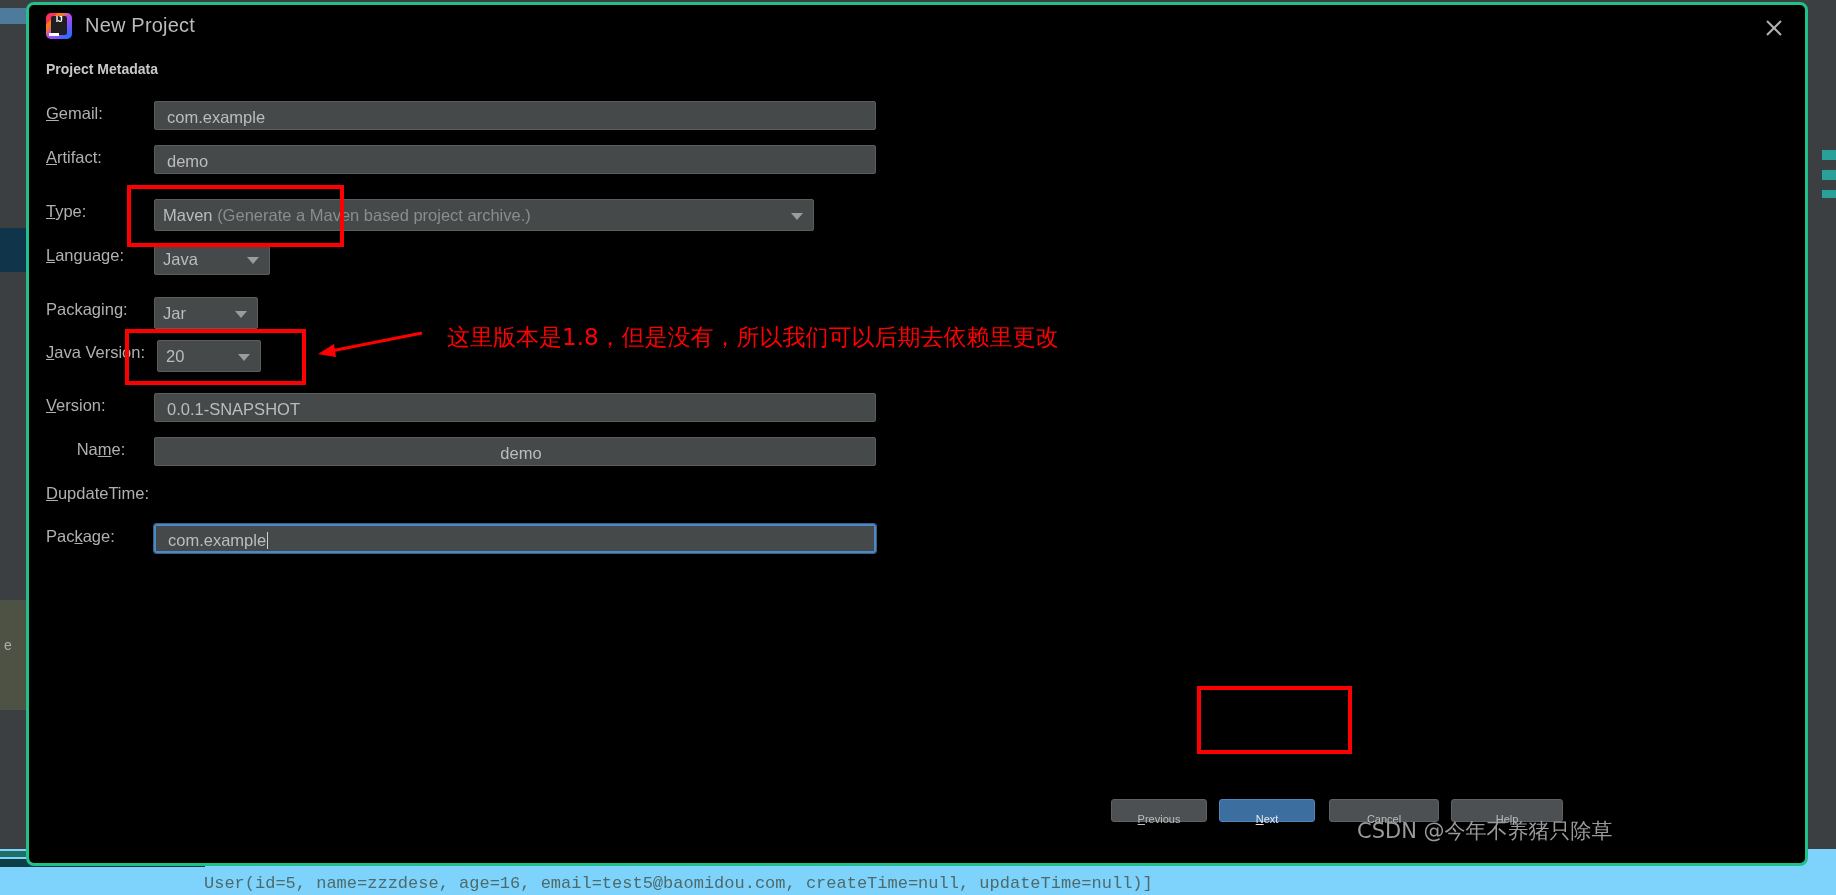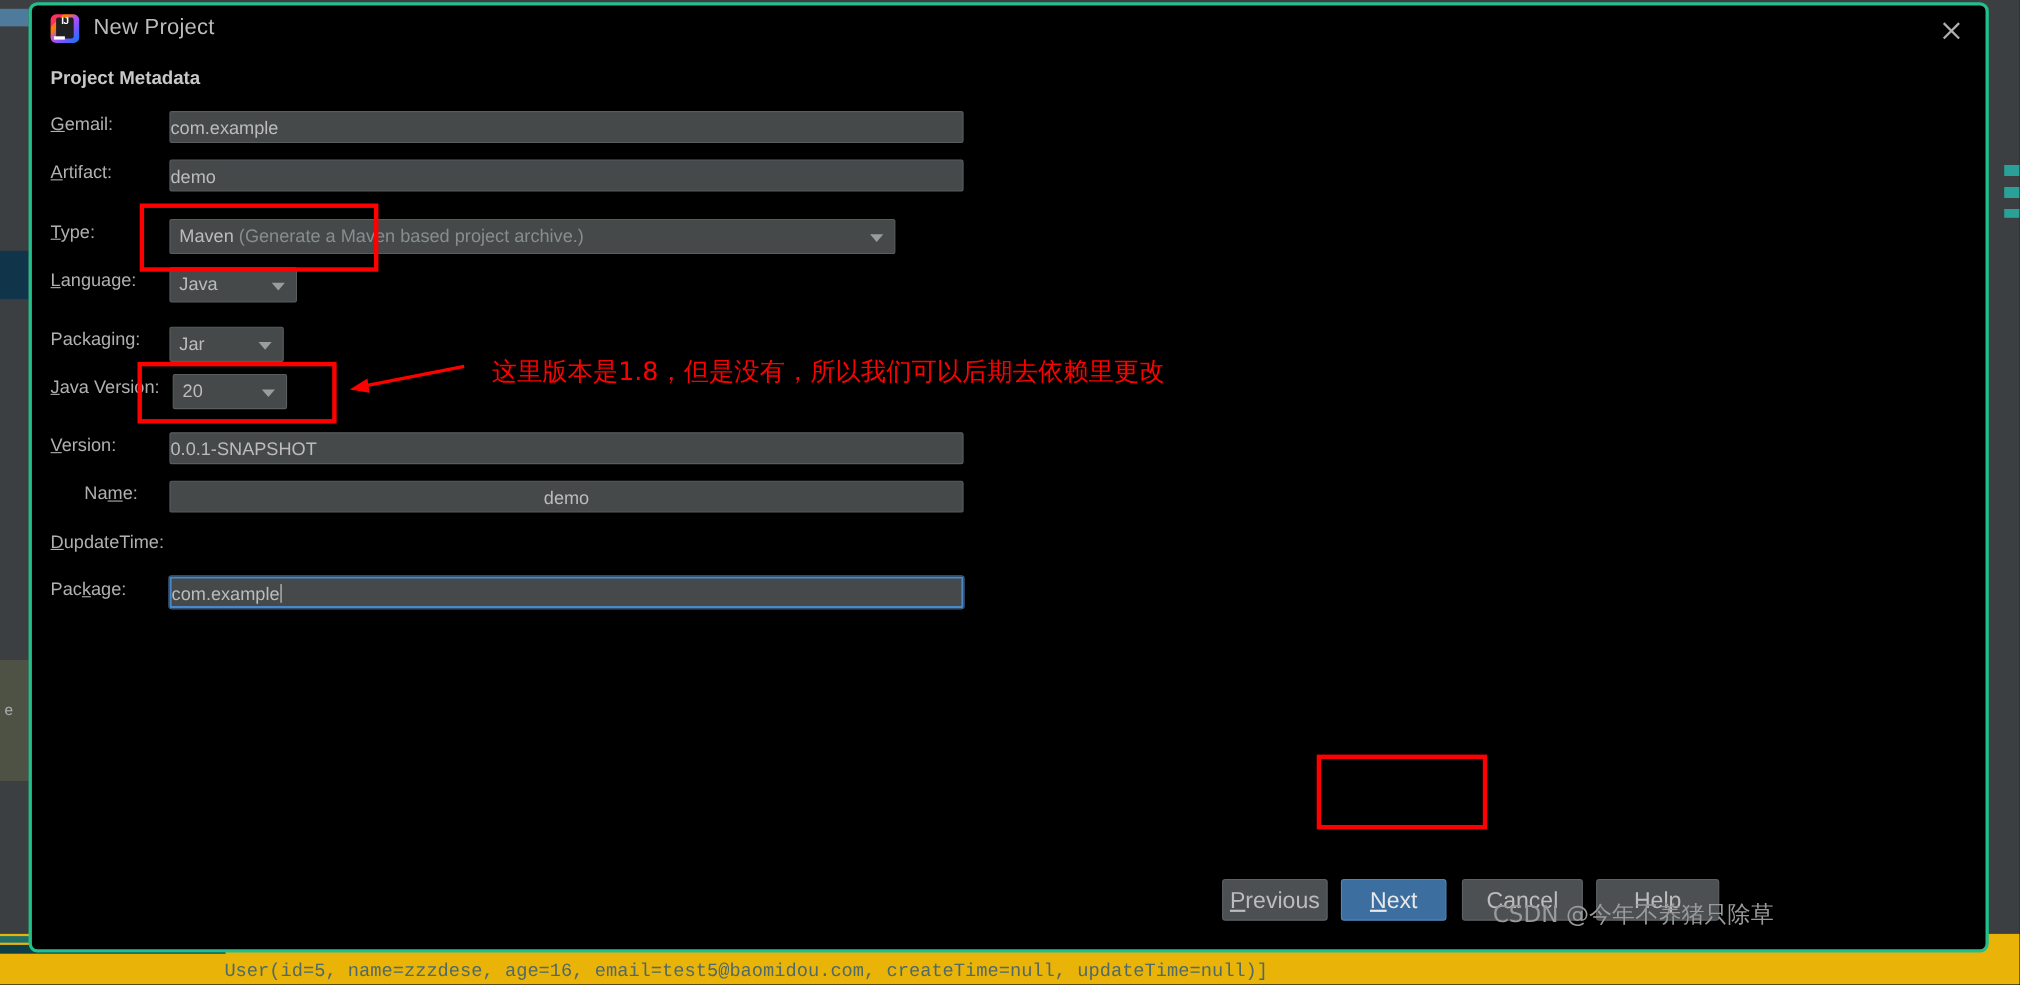--- a/index.html
+++ b/index.html
@@ -44,21 +44,21 @@
   .bg-right-chip {
     position: absolute;
     right: 0;
     width: 14px;
     background: #2aa198;
   }
   .bg-bottom-console {
     position: absolute;
     left: 0; bottom: 0;
     width: 1836px; height: 46px;
-    background: #eab308;
+    background: #7dd3fc;
     overflow: hidden;
   }
   .console-text {
     position: absolute;
     left: 204px; bottom: 2px;
     color: #4e6a6a;
     font-family: "Liberation Mono", "DejaVu Sans Mono", monospace;
     font-size: 17px;
     white-space: nowrap;
   }
@@ -135,21 +135,21 @@
     right: 16px; top: 8px;
     width: 30px; height: 30px;
     cursor: pointer;
   }
   .close-btn svg { display: block; }
 
   .section-title {
     position: absolute;
     left: 17px; top: 56px;
     color: #c8c8c8;
-    font-size: 17px;
+    font-size: 14px;
     font-weight: bold;
   }
 
   
   .row { position: absolute; left: 0; width: 100%; height: 32px; }
   .lbl {
     position: absolute;
     left: 17px;
     top: 3px;
     width: 110px;
@@ -163,21 +163,21 @@
     position: absolute;
     left: 125px;
     top: 0;
     height: 29px;
     background: #45494a;
     border: 1px solid #5a5d5e;
     border-radius: 2px;
     color: #bcbcbc;
     font-size: 16.5px;
     line-height: 30px;
-    padding-left: 0;
+    padding-left: 12px;
     white-space: nowrap;
     overflow: hidden;
   }
   .field.wide { width: 722px; }
   .field.focused {
     border: 2px solid #4a88c7;
     outline: 1px solid #3d6185;
     line-height: 28px;
   }
   .caret {
@@ -230,26 +230,26 @@
     font-family: "DejaVu Sans", sans-serif;
   }
   .anno-arrow {
     position: absolute;
     pointer-events: none;
   }
 
   
   .btn {
     position: absolute;
-    height: 38px;
+    height: 23px;
     background: #4c5052;
     border: 1px solid #5e6264;
     border-radius: 3px;
     color: #bcbcbc;
-    font-size: 21px;
+    font-size: 11px;
     line-height: 38px;
     text-align: center;
     cursor: pointer;
   }
   .btn u { text-decoration: underline; }
   .btn.primary {
     background: #3c6e9f;
     border: 1px solid #4f86bb;
     color: #e8e8e8;
   }

